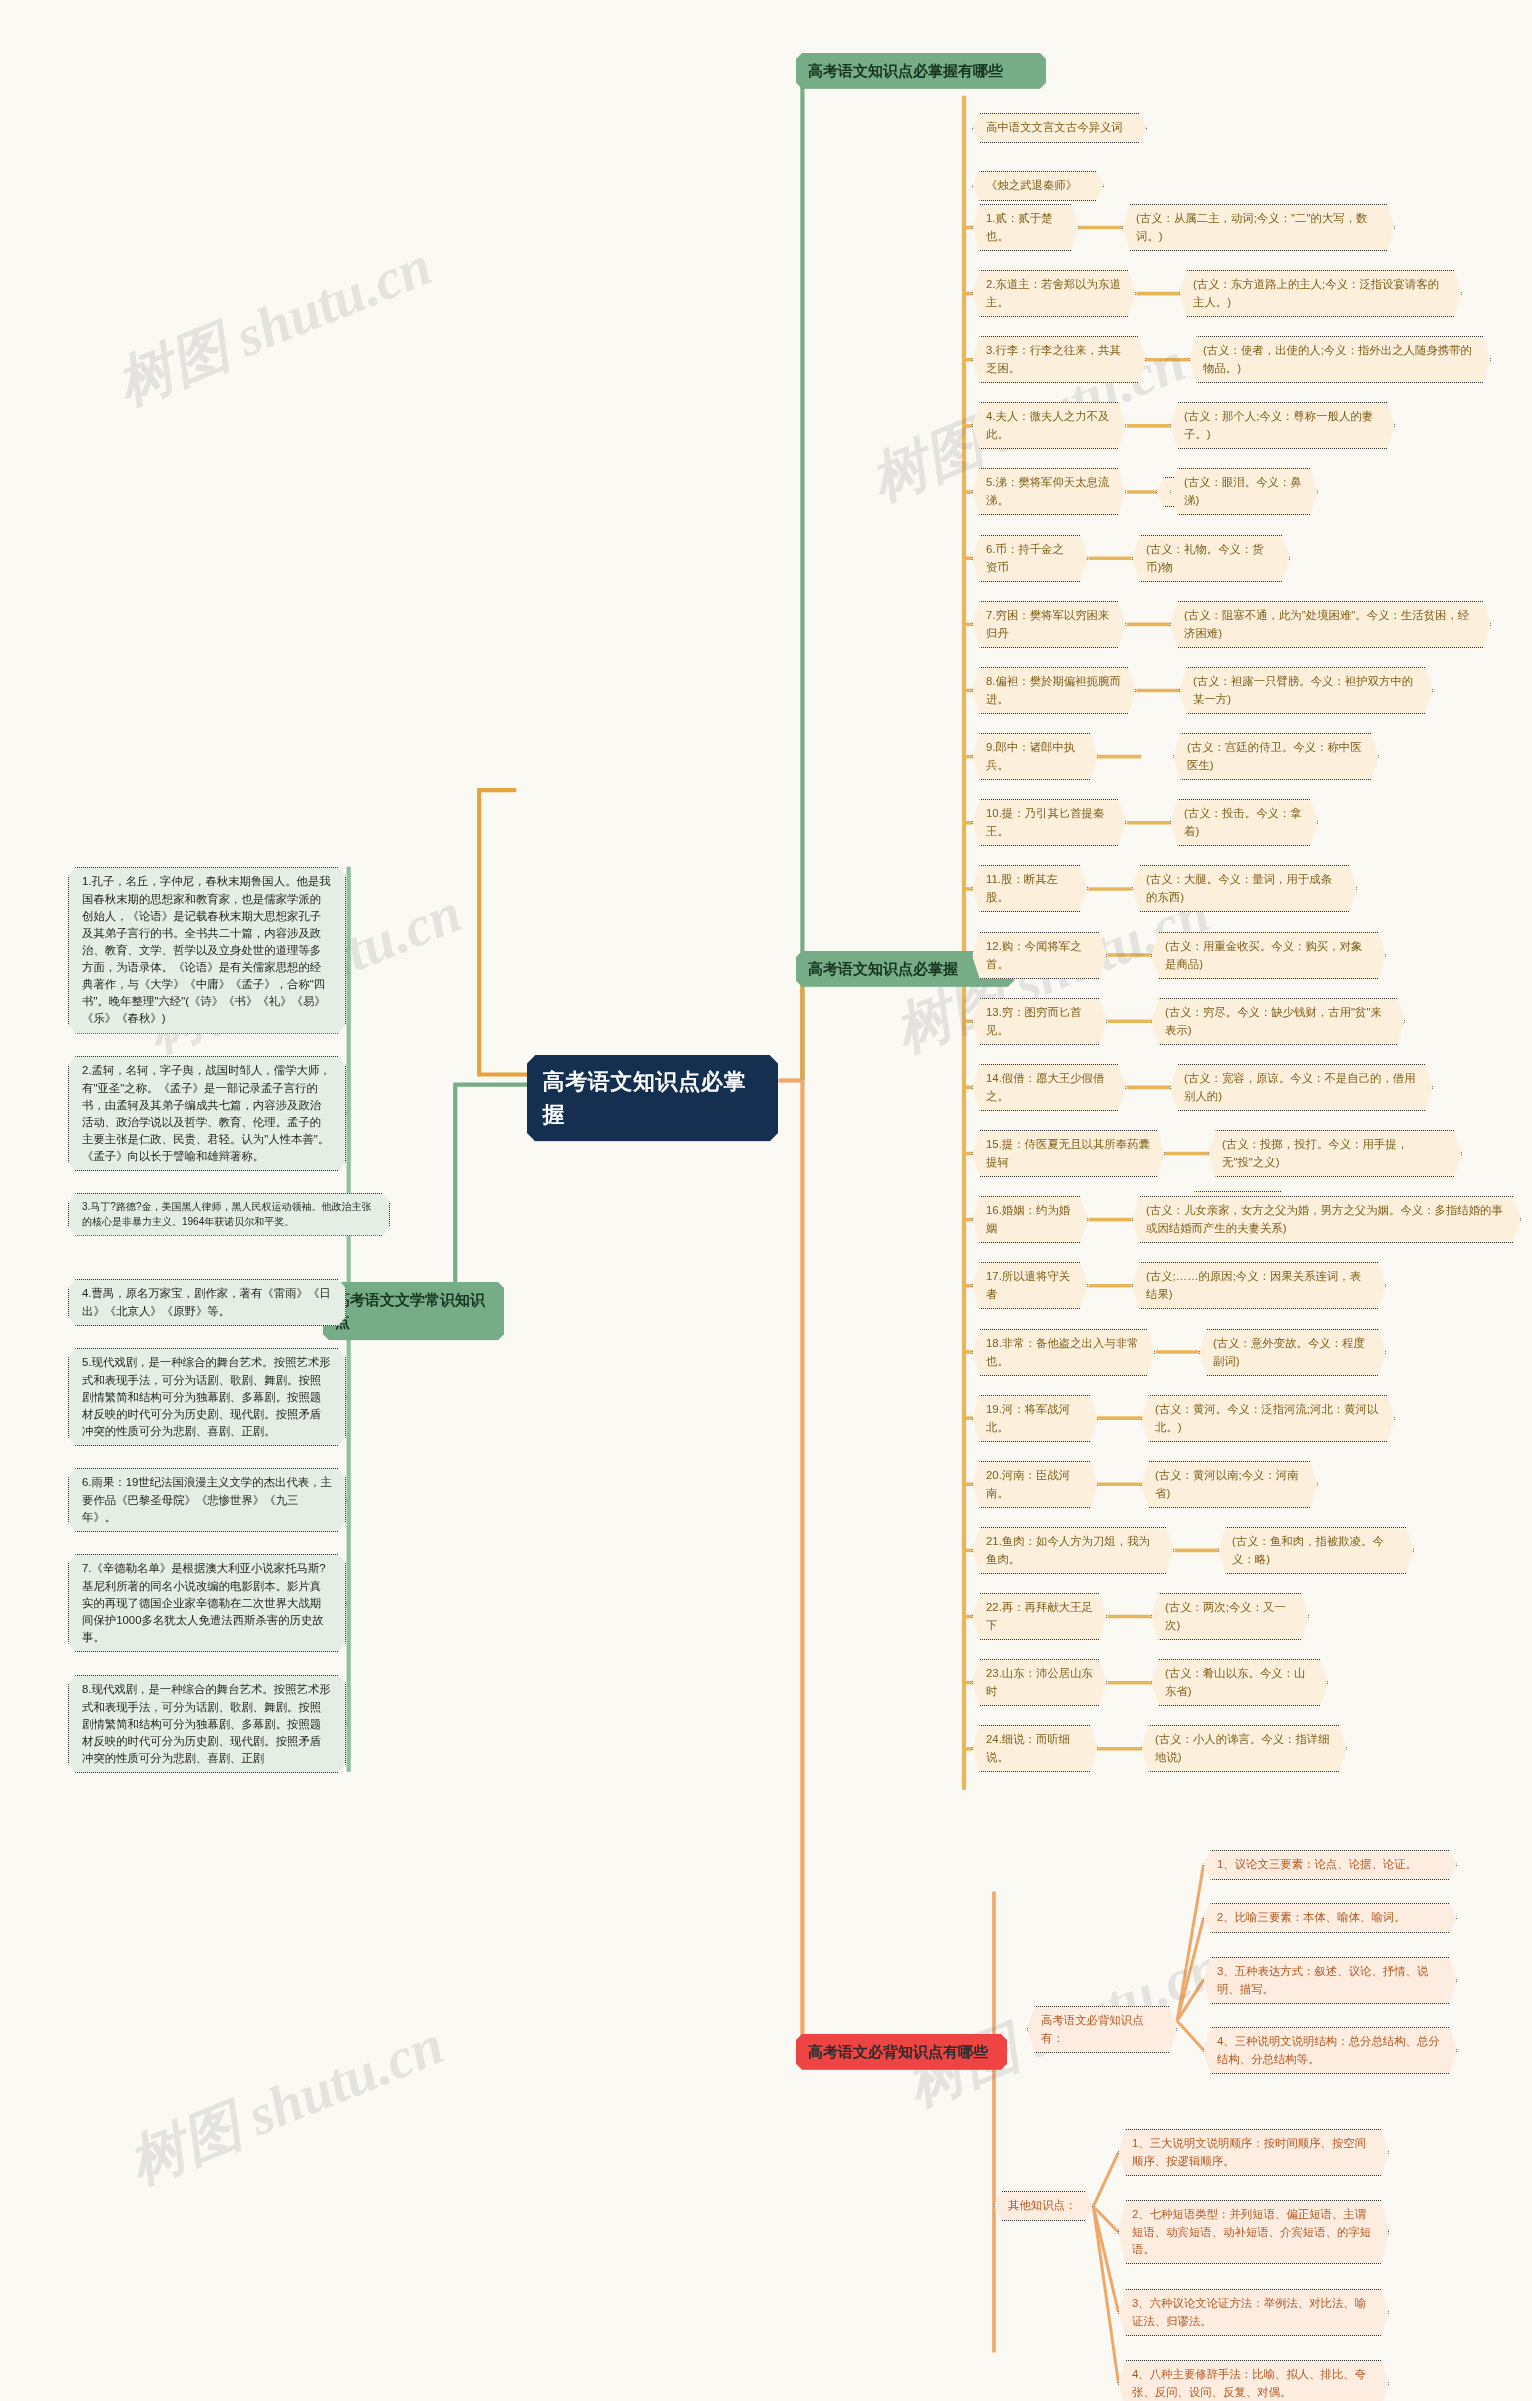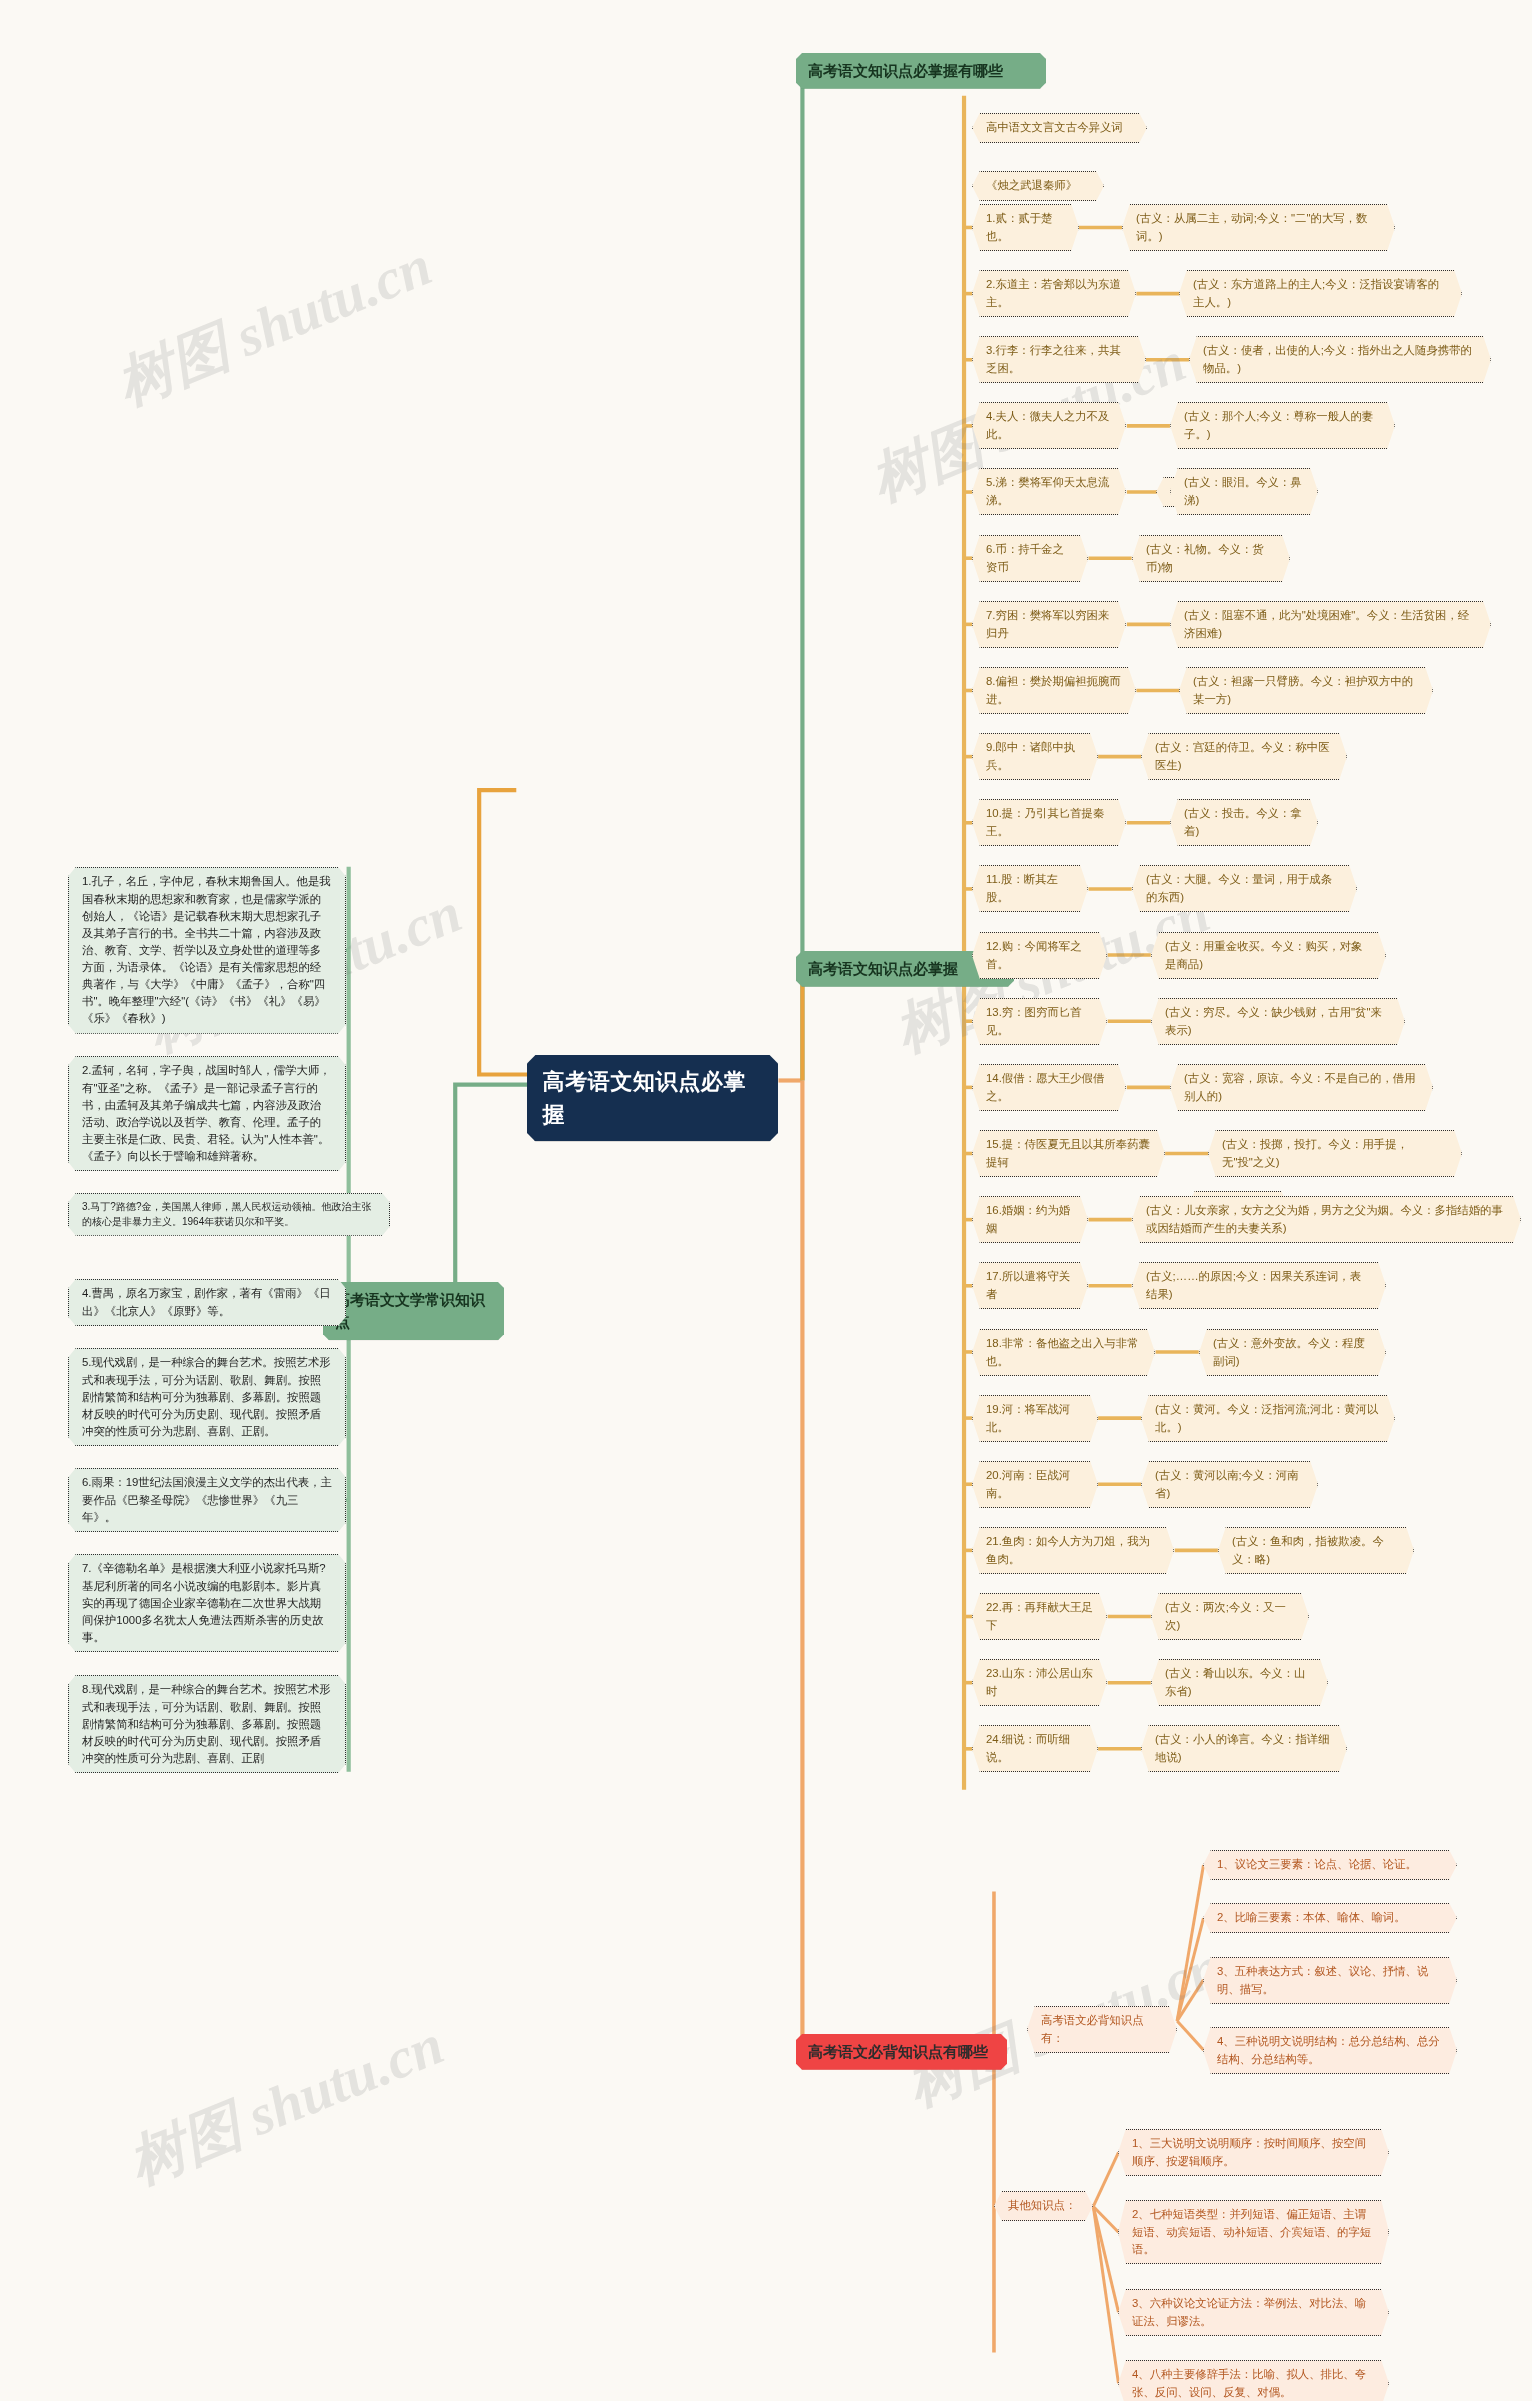--- a/index.html
+++ b/index.html
@@ -259,21 +259,21 @@
       </div>
       <div class="node chip yellow" style="left: 972px; width: 164px; top: 667px;">
         <span>8.偏袒：樊於期偏袒扼腕而进。</span>
       </div>
       <div class="node chip yellow" style="left: 1179px; width: 254px; top: 667px;">
         <span>(古义：袒露一只臂膀。今义：袒护双方中的某一方)</span>
       </div>
       <div class="node chip yellow" style="left: 972px; width: 126px; top: 733px;">
         <span>9.郎中：诸郎中执兵。</span>
       </div>
-      <div class="node chip yellow" style="left: 1141px; width: 206px; top: 733px; justify-content: flex-end;">
+      <div class="node chip yellow" style="left: 1173px; width: 206px; top: 733px; justify-content: flex-end;">
         <span>(古义：宫廷的侍卫。今义：称中医医生)</span>
       </div>
       <div class="node chip yellow" style="left: 972px; width: 154px; top: 799px;">
         <span>10.提：乃引其匕首提秦王。</span>
       </div>
       <div class="node chip yellow" style="left: 1170px; width: 148px; top: 799px;">
         <span>(古义：投击。今义：拿着)</span>
       </div>
       <div class="node chip yellow" style="left: 972px; width: 116px; top: 865px;">
         <span>11.股：断其左股。</span>

